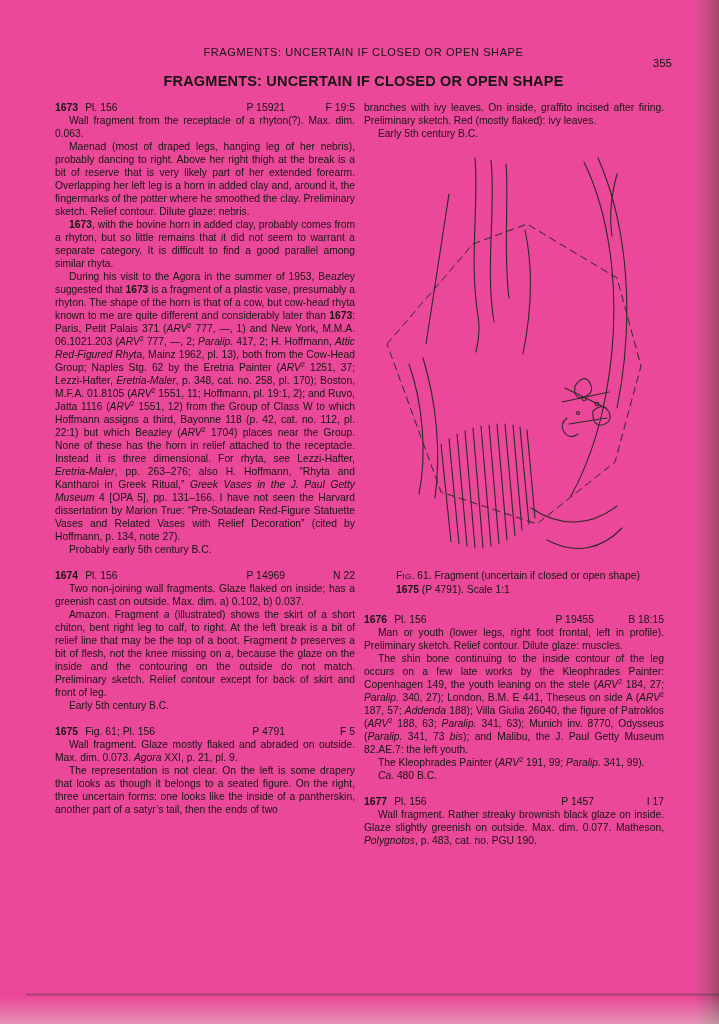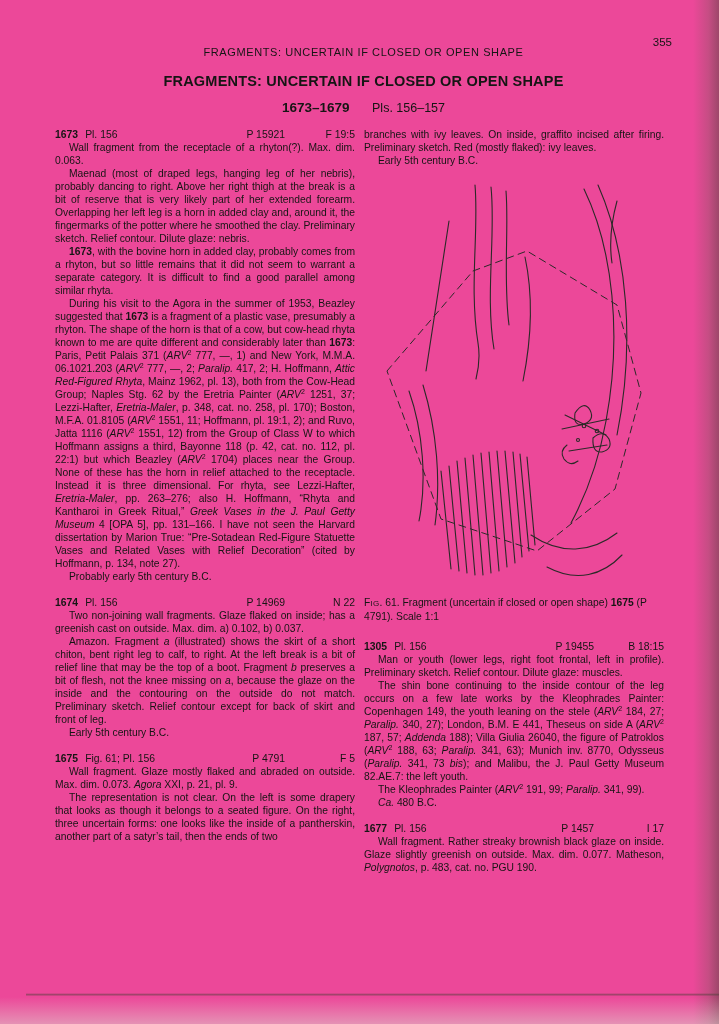--- a/index.html
+++ b/index.html
@@ -8,21 +8,21 @@
     width: 719px; height: 1024px;
     margin: 0 auto;
     background: #ec4899;
     color: #161514;
     font-family: Liberation Sans, sans-serif;
     overflow: hidden;
   }
   .page-inner { padding: 46px 47px 0 55px; position: relative; }
 
   .running-head { text-align: center; font-size: 11px; letter-spacing: 0.6px; }
-  .page-number { position: absolute; top: 36px; right: 47px; font-size: 11.5px; }
+  .page-number { position: absolute; top: 57px; right: 47px; font-size: 11.5px; }
 
   .title { text-align: center; font-weight: bold; font-size: 14.5px; letter-spacing: 0.2px; margin: 15px 0 0 0; }
   .subtitle { text-align: center; margin-top: 9px; }
   .subtitle .range { font-weight: bold; font-size: 13.5px; }
   .subtitle .plates { font-size: 12.5px; margin-left: 18px; }
 
   .columns { display: flex; gap: 9px; margin-top: 12px; }
   .col { width: 300px; }
 
   .entry { margin-top: 13px; }
@@ -31,21 +31,21 @@
   .e-num { font-weight: bold; margin-right: 7px; }
   .e-refs { }
   .e-inv { margin-left: auto; text-align: right; }
   .e-grid { margin-left: 26px; min-width: 44px; text-align: right; }
 
   p { margin: 0; font-size: 10.3px; line-height: 13px; text-align: justify; text-indent: 14px; }
   p.noindent { text-indent: 0; }
 
   .figure { margin: 16px 0 0 0; }
   .figure svg { display: block; margin: 2px auto 0 auto; }
-  figcaption { font-size: 10.3px; line-height: 13px; margin-top: 13px; text-align: left; }
+  figcaption { font-size: 10.3px; line-height: 13px; margin-top: 13px; text-align: left; margin-left: 32px; }
   .fsc { font-size: 8px; letter-spacing: 0.4px; }
   sup { font-size: 7px; line-height: 0; }
 
   .cont-block { }
   .entry-after-figure { margin-top: 17px; }
 
   .edge-right {
     position: absolute; top: 0; right: 0; width: 26px; height: 100%;
     background: linear-gradient(to right, rgba(112,104,90,0) 0%, rgba(98,90,76,0.28) 60%, rgba(78,70,58,0.5) 100%);
     pointer-events: none;
@@ -65,24 +65,20 @@
 <body>
 
 <div class="page">
   <div class="page-inner">
 
     <div class="running-head">FRAGMENTS: UNCERTAIN IF CLOSED OR OPEN SHAPE</div>
     <div class="page-number">355</div>
 
     <h1 class="title">FRAGMENTS: UNCERTAIN IF CLOSED OR OPEN SHAPE</h1>
 
-    <div class="subtitle">
-      <span class="range">1673–1679</span>
-      <span class="plates">Pls. 156–157</span>
-    </div>
 
     <div class="columns">
 
       <div class="col">
 
         <section class="entry">
           <div class="entry-head">
             <span class="e-num">1673</span>
             <span class="e-refs">Pl. 156</span>
             <span class="e-inv">P 15921</span>
@@ -169,21 +165,21 @@
             <circle cx="199" cy="257" r="1.5"></circle>
 
             <path d="M152,352 C182,372 212,370 238,350"></path>
             <path d="M168,384 C198,400 224,392 243,372"></path>
           </svg>
           <figcaption>F<span class="fsc">IG</span>. 61. Fragment (uncertain if closed or open shape) <b>1675</b> (P 4791). Scale 1:1</figcaption>
         </figure>
 
         <section class="entry entry-after-figure">
           <div class="entry-head">
-            <span class="e-num">1305</span>
+            <span class="e-num">1676</span>
             <span class="e-refs">Pl. 156</span>
             <span class="e-inv">P 19455</span>
             <span class="e-grid">B 18:15</span>
           </div>
           <p>Man or youth (lower legs, right foot frontal, left in profile). Preliminary sketch. Relief contour. Dilute glaze: muscles.</p>
           <p>The shin bone continuing to the inside contour of the leg occurs on a few late works by the Kleophrades Painter: Copenhagen 149, the youth leaning on the stele (<i>ARV</i><sup>2</sup> 184, 27; <i>Paralip.</i> 340, 27); London, B.M. E 441, Theseus on side A (<i>ARV</i><sup>2</sup> 187, 57; <i>Addenda</i> 188); Villa Giulia 26040, the figure of Patroklos (<i>ARV</i><sup>2</sup> 188, 63; <i>Paralip.</i> 341, 63); Munich inv. 8770, Odysseus (<i>Paralip.</i> 341, 73 <i>bis</i>); and Malibu, the J. Paul Getty Museum 82.AE.7: the left youth.</p>
           <p>The Kleophrades Painter (<i>ARV</i><sup>2</sup> 191, 99; <i>Paralip.</i> 341, 99).</p>
           <p><i>Ca.</i> 480 B.C.</p>
         </section>
 

